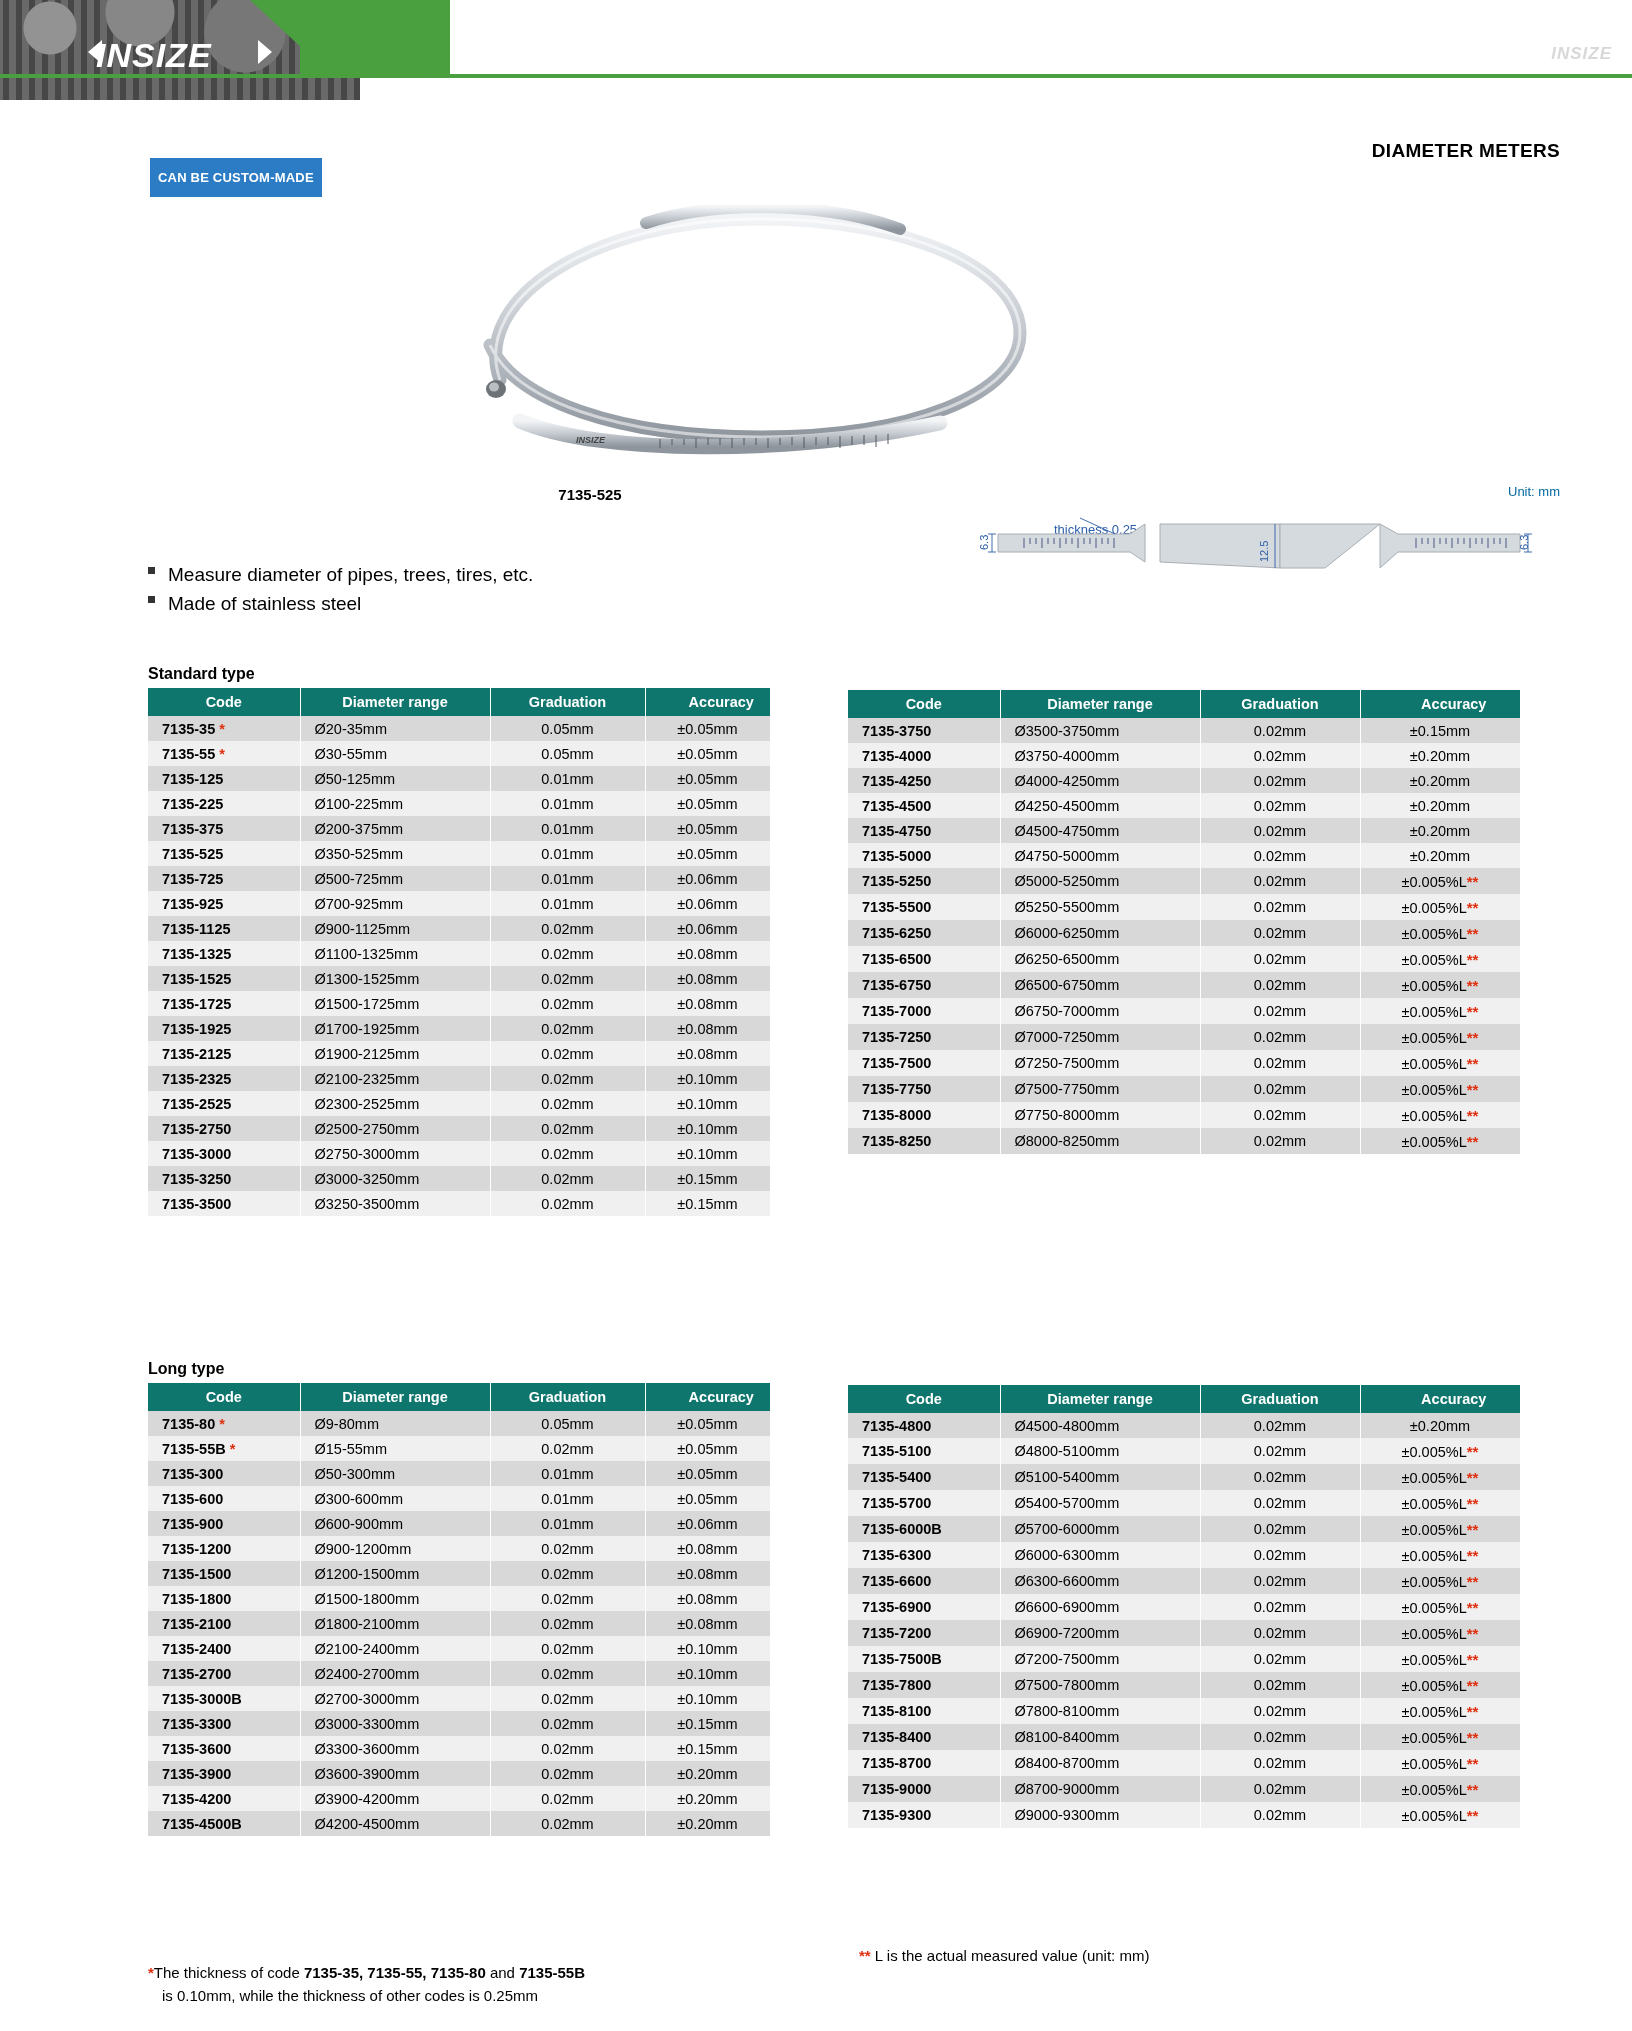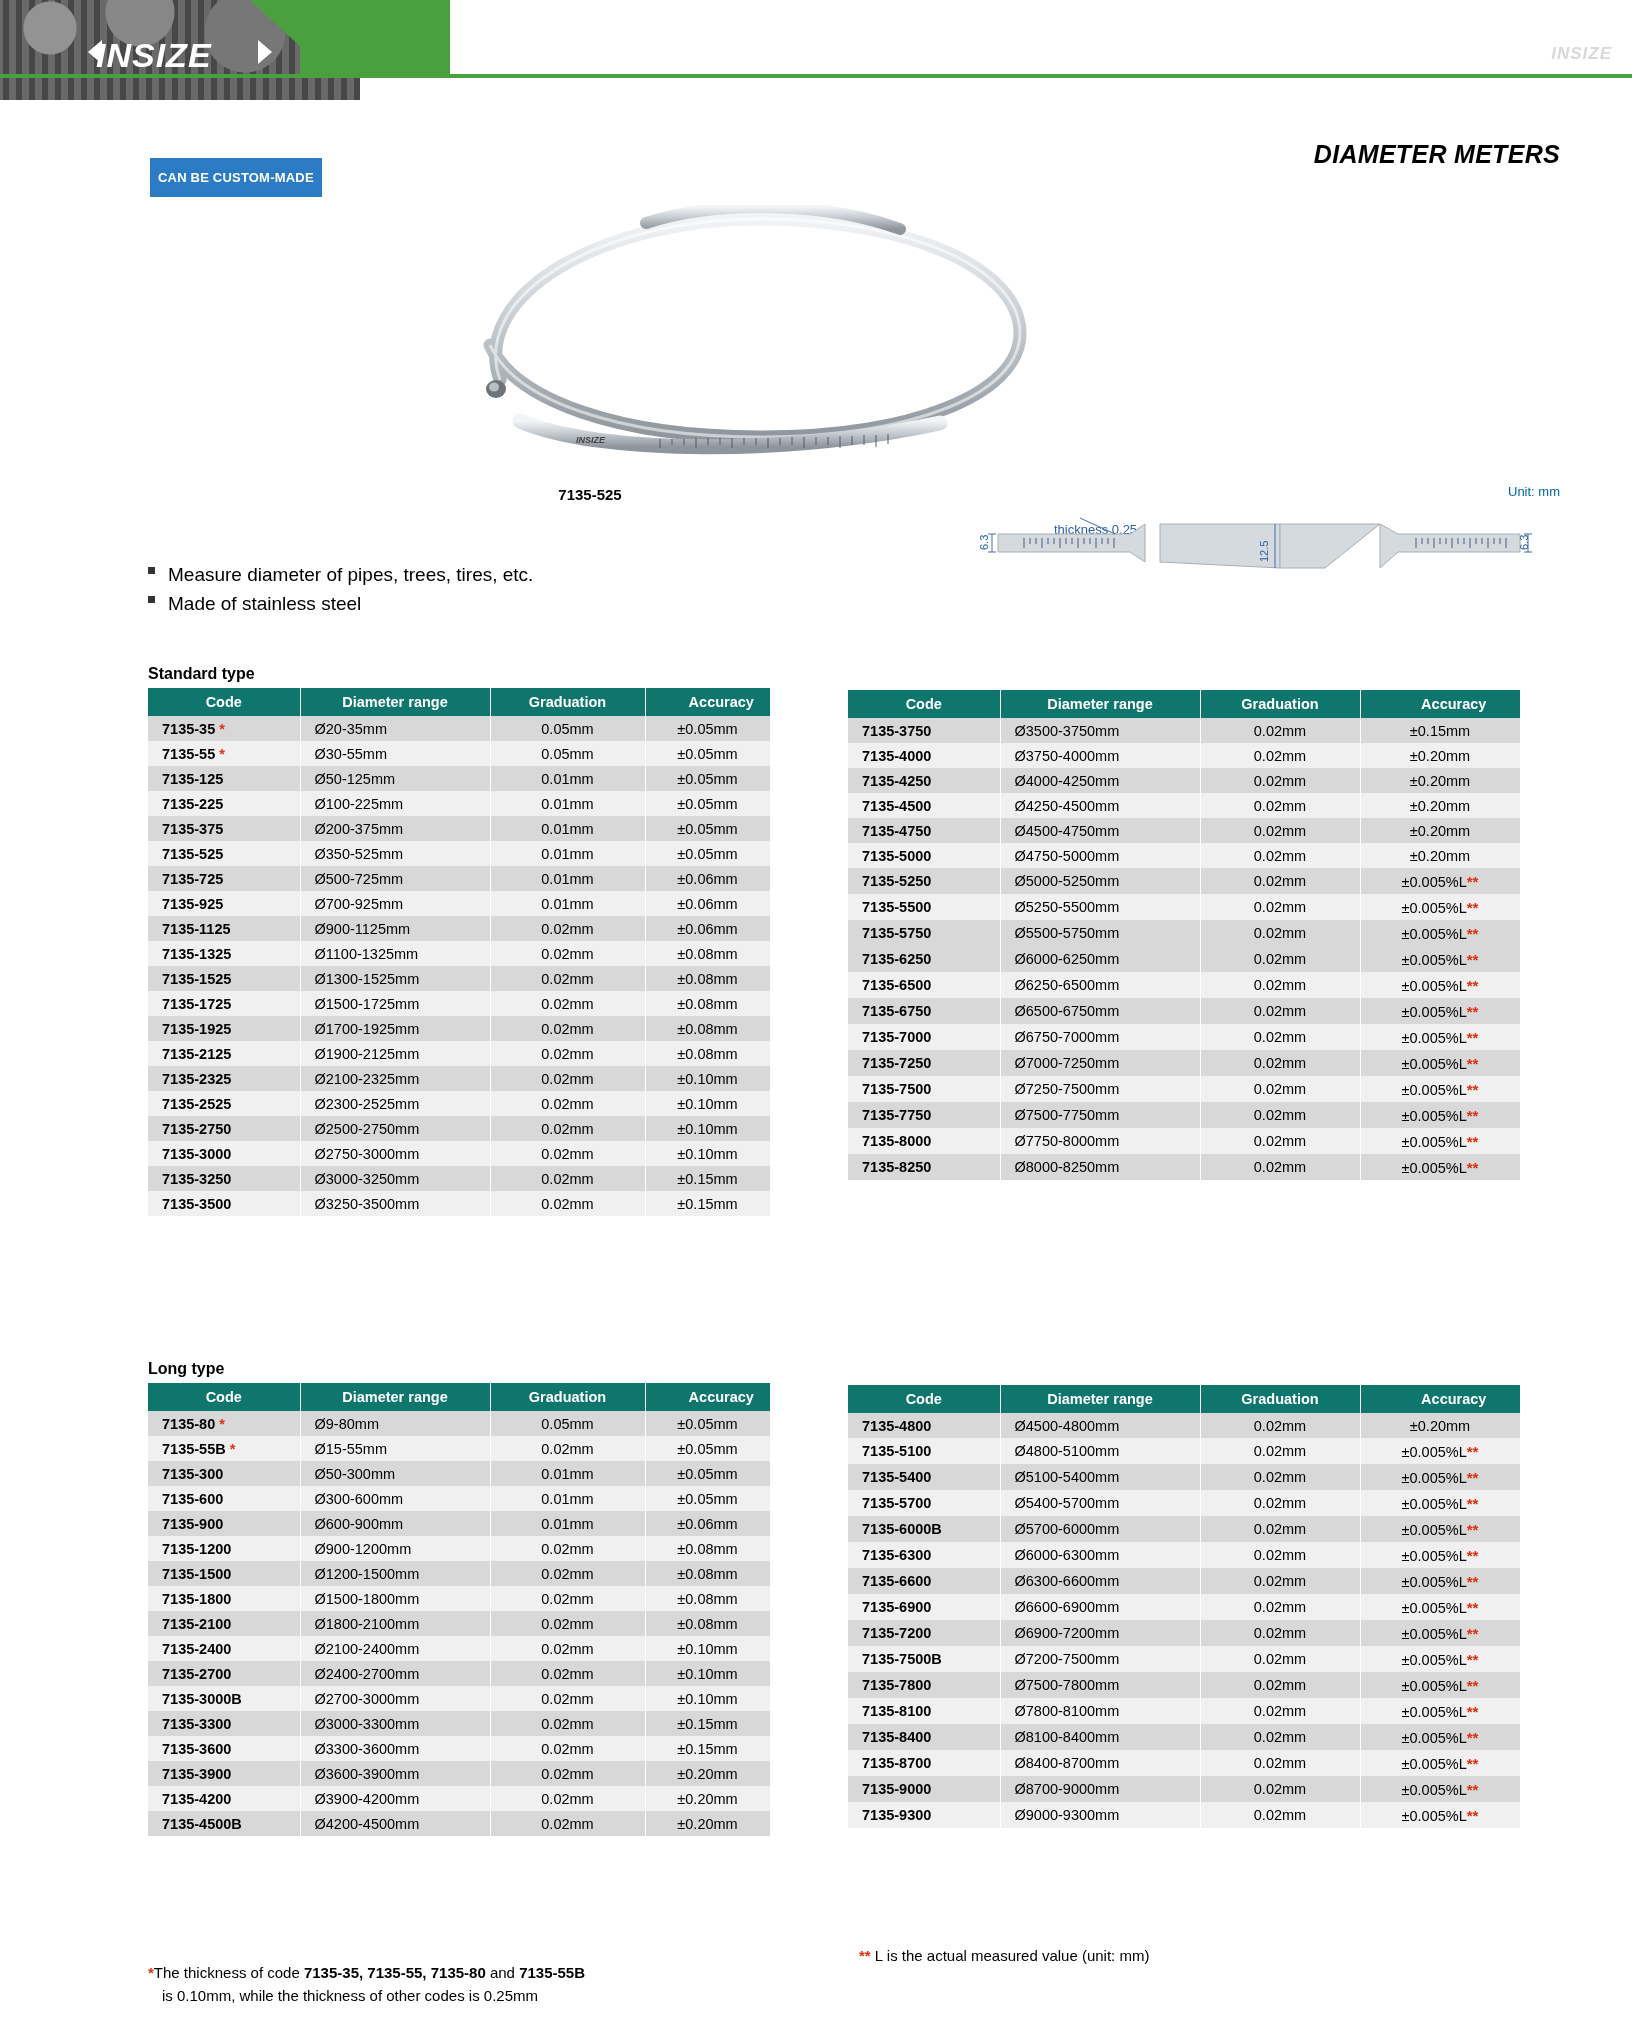--- a/index.html
+++ b/index.html
@@ -67,21 +67,21 @@
   .logo-arrow-r { left:258px; border-left:14px solid #ffffff; }
   .logo-watermark {
     position:absolute; top:44px; right:20px;
     font-size:17px; font-weight:bold; font-style:italic; color:#d8d8d8;
     letter-spacing:1px;
   }
 
   
   .page-title {
     position:absolute; top:140px; right:72px;
-    font-size:25px; font-weight:bold; letter-spacing:.3px;font-style:italic;
+    font-size:19px; font-weight:bold; letter-spacing:.3px;
   }
   .badge {
     position:absolute; top:158px; left:150px;
     background:#2b7cc4; color:#fff; font-size:13px; font-weight:bold;
     padding:12px 8px; letter-spacing:.2px;
   }
 
   
   .product-wrap { position:absolute; top:205px; left:460px; width:640px; height:200px; }
   .prod-caption {
@@ -482,26 +482,20 @@
           <td>0.02mm</td>
           <td>±0.005%L<span class="dstar">**</span></td>
         </tr>
         <tr class="even">
           <td>7135-5500</td>
           <td>Ø5250-5500mm</td>
           <td>0.02mm</td>
           <td>±0.005%L<span class="dstar">**</span></td>
         </tr>
         <tr class="odd">
-          <td>7135-5750</td>
-          <td>Ø5500-5750mm</td>
-          <td>0.02mm</td>
-          <td>±0.005%L<span class="dstar">**</span></td>
-        </tr>
-        <tr class="odd">
           <td>7135-6250</td>
           <td>Ø6000-6250mm</td>
           <td>0.02mm</td>
           <td>±0.005%L<span class="dstar">**</span></td>
         </tr>
         <tr class="even">
           <td>7135-6500</td>
           <td>Ø6250-6500mm</td>
           <td>0.02mm</td>
           <td>±0.005%L<span class="dstar">**</span></td>

